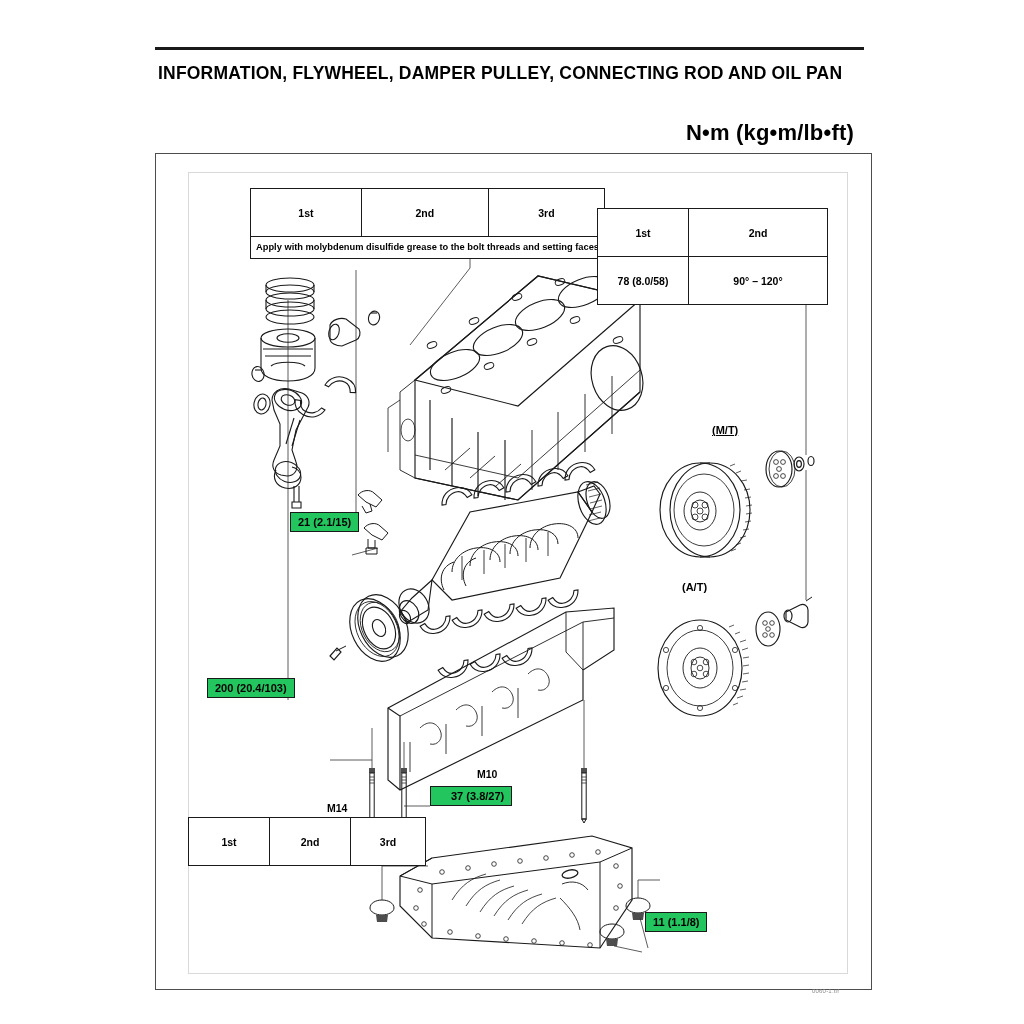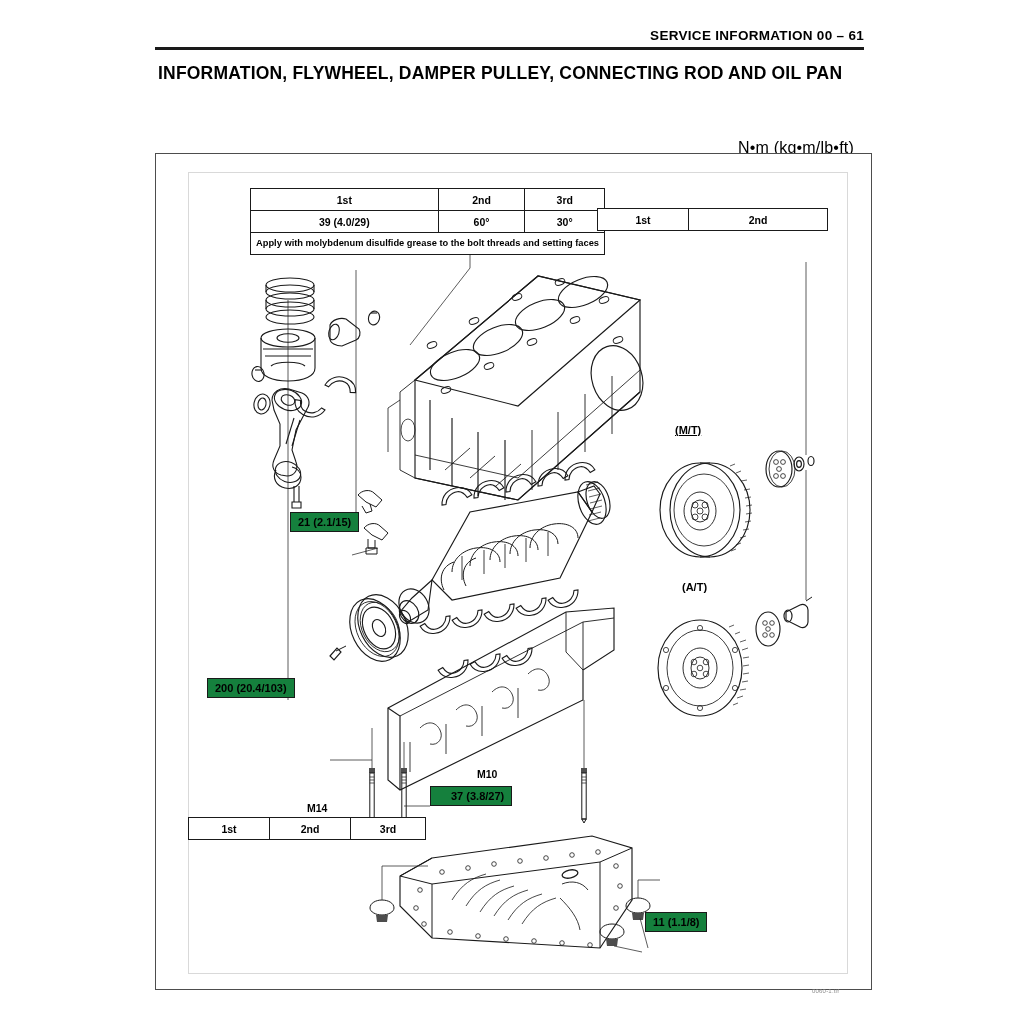--- a/index.html
+++ b/index.html
@@ -23,21 +23,21 @@
     position:absolute;left:155px;right:160px;top:47px;
     height:3px;background:#1a1a1a;
   }
   .title{
     position:absolute;left:158px;top:62px;width:720px;
     font-size:17.5px;font-weight:bold;line-height:1.32;
     letter-spacing:.2px;
   }
   .units{
     position:absolute;right:170px;top:120px;
-    font-size:16px;font-weight:normal;letter-spacing:.2px;margin-top:19px;
+    font-size:22px;font-weight:bold;letter-spacing:.2px;
   }
 
   
   .frame-outer{
     position:absolute;left:155px;top:153px;
     width:715px;height:835px;
     border:1.6px solid #4d4d4d;
     background:#fff;
   }
   .frame-inner{
@@ -54,74 +54,73 @@
   
   table.torque{
     border-collapse:collapse;
     position:absolute;
     background:#fff;
     font-size:10.5px;font-weight:bold;
   }
   table.torque td,table.torque th{
     border:1px solid #1a1a1a;
     text-align:center;
-    padding:3px 4px;
+    padding:16px 4px;
     font-weight:bold;
     white-space:nowrap;
   }
   table.torque td.note{
     text-align:left;
     font-size:9.3px;
     padding:3px 5px;
     line-height:1.3;
   }
   #tbl-top-left{left:250px;top:188px;}
   #tbl-top-left td{height:15px;}
   #tbl-top-right{left:597px;top:208px;}
   #tbl-top-right td{height:15px;}
   #tbl-bottom{left:188px;top:817px;}
   #tbl-bottom td{height:15px;}
 
   .m14-label{
-    position:absolute;left:274px;top:802px;
+    position:absolute;left:294px;top:802px;
     font-size:10.5px;font-weight:bold;padding-left:33px;
   }
   .m10-label{
     position:absolute;left:437px;top:768px;
     font-size:10.5px;font-weight:bold;margin-left:40px;
   }
 
   
   .callout{
     position:absolute;
     border:1.3px solid #1a1a1a;
-    background:#15803d;
+    background:#22c55e;
     font-size:11px;font-weight:bold;
     padding:3px 7px;
     white-space:nowrap;
     line-height:1.1;
   }
   #co-21{left:290px;top:512px;}
   #co-200{left:207px;top:678px;}
   #co-37{left:430px;top:786px;padding-left:20px;}
   #co-11{left:645px;top:912px;}
 
   
-  .mt-label{position:absolute;left:675px;top:424px;font-size:11px;font-weight:bold;text-decoration:underline;}
+  .mt-label{position:absolute;left:712px;top:424px;font-size:11px;font-weight:bold;text-decoration:underline;}
   .at-label{position:absolute;left:652px;top:581px;font-size:11px;font-weight:bold;margin-left:30px;}
 
   
   .art{position:absolute;left:0;top:0;width:1024px;height:1024px;pointer-events:none;}
 </style>
 </head>
 <body>
 
 <div class="page">
 
-  <div class="hdr-right">SERVICE INFORMATION  00 – 61</div>
   <div class="hdr-rule"></div>
   <div class="title">INFORMATION, FLYWHEEL, DAMPER PULLEY, CONNECTING ROD AND OIL PAN</div>
   <div class="units">N•m (kg•m/lb•ft)</div>
 
   <div class="frame-outer"></div>
   <div class="frame-inner"></div>
 
   <svg class="art" viewBox="0 0 1024 1024">
     <defs>
       <g id="bearingShell">
@@ -513,35 +512,34 @@
   </svg>
 
   <table class="torque" id="tbl-top-left">
     <tbody>
         <tr>
       <td>1st</td>
       <td>2nd</td>
       <td>3rd</td>
     </tr>
     <tr>
-      <td>39 (4.0/29)</td>
-      <td>60°</td>
-      <td>30°</td>
-    </tr>
-    <tr>
       <td class="note" colspan="3">Apply with molybdenum disulfide grease to the bolt threads and setting faces</td>
     </tr>
   </tbody>
     </table>
 
   <table class="torque" id="tbl-top-right">
     <tbody>
         <tr>
       <td style="width:82px">1st</td>
       <td style="width:130px">2nd</td>
+    </tr>
+    <tr>
+      <td>78 (8.0/58)</td>
+      <td>90° – 120°</td>
     </tr>
   </tbody>
     </table>
 
   <div class="m14-label">M14</div>
   <table class="torque" id="tbl-bottom">
     <tbody>
         <tr>
       <td style="width:72px">1st</td>
       <td style="width:72px">2nd</td>

